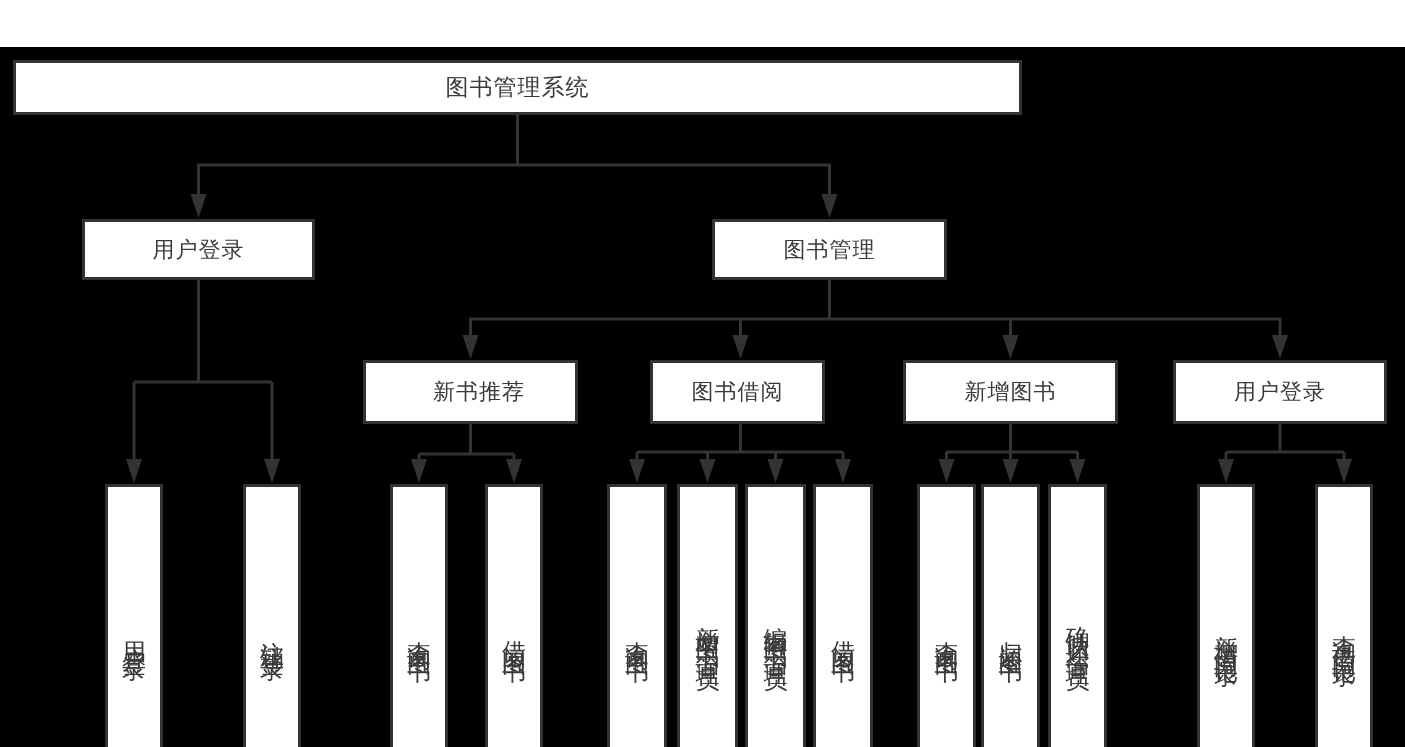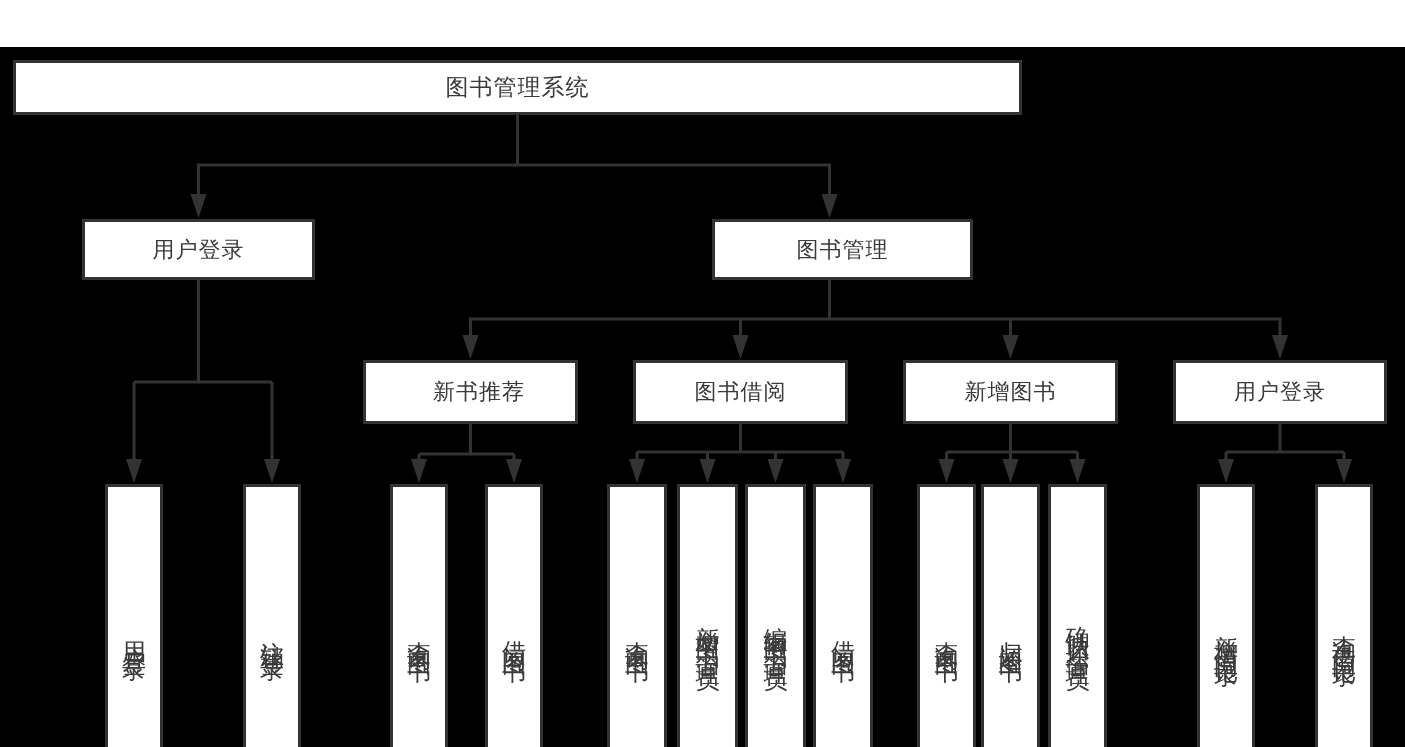--- a/index.html
+++ b/index.html
@@ -111,24 +111,24 @@
       <polygon points="1069.5,412 1085.5,412 1077.5,436"></polygon>
 
       <polygon points="1218,412 1234,412 1226,436"></polygon>
       <polygon points="1336,412 1352,412 1344,436"></polygon>
     </g>
   </svg>
 
   <div class="hbox" style="left:13px; top:13px; width:1009px; height:55px; font-size:23px;">图书管理系统</div>
 
   <div class="hbox" style="left:82px; top:172px; width:233px; height:61px;">用户登录</div>
-  <div class="hbox" style="left:712px; top:172px; width:261px; height:61px;">图书管理</div>
+  <div class="hbox" style="left:712px; top:172px; width:235px; height:61px;">图书管理</div>
 
   <div class="hbox" style="left:363px; top:313px; width:215px; height:64px;padding-left:17px;">新书推荐</div>
-  <div class="hbox" style="left:633px; top:313px; width:215px; height:64px;text-align:center;">图书借阅</div>
+  <div class="hbox" style="left:650px; top:313px; width:175px; height:64px;text-align:center;">图书借阅</div>
   <div class="hbox" style="left:903px; top:313px; width:215px; height:64px;">新增图书</div>
   <div class="hbox" style="left:1173px; top:313px; width:214px; height:64px;">用户登录</div>
 
   <div class="vbox" style="left:105px; width:58px;">
     <span class="vtext">用户登录</span>
   </div>
   <div class="vbox" style="left:243px; width:58px;">
     <span class="vtext">注销登录</span>
   </div>
 

